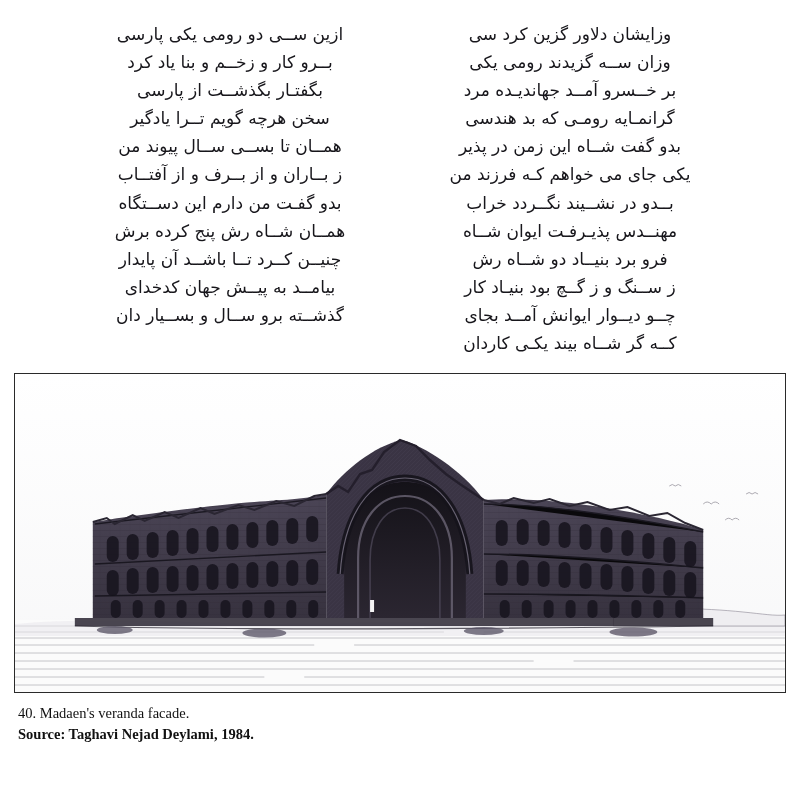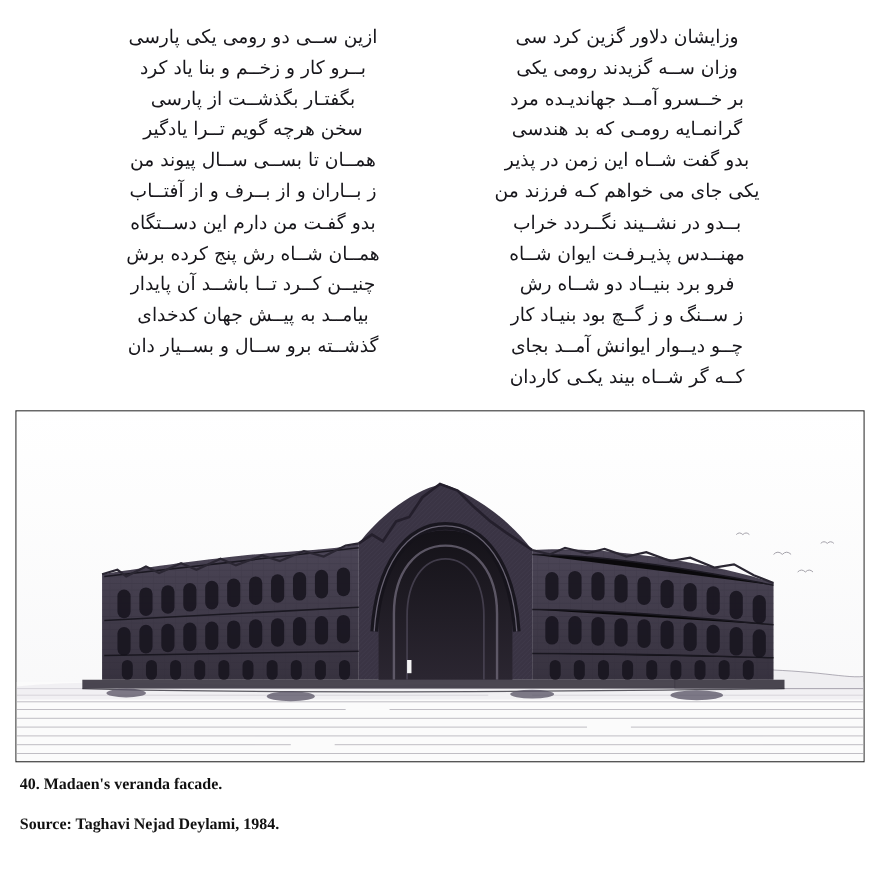--- a/index.html
+++ b/index.html
@@ -74,22 +74,22 @@
     box-sizing: border-box;
   }
   .cap-en {
     font-family: "Liberation Serif", serif;
     font-size: 14.5px;
     line-height: 21px;
     color: #111111;
     font-weight: 700;
     text-align: left;
   }
-  .cap-en .line1 { font-weight: 700; }
-  .cap-en .line2 { font-weight: 700; margin-top: 16px; }
+  .cap-en .line1 { font-weight: 400; }
+  .cap-en .line2 { font-weight: 700; }
   .cap-fa {
     direction: rtl;
     text-align: right;
     font-family: "DejaVu Sans", sans-serif;
     font-size: 14.5px;
     line-height: 23px;
     color: #111111;
     font-weight: 700;
   }
 </style>

